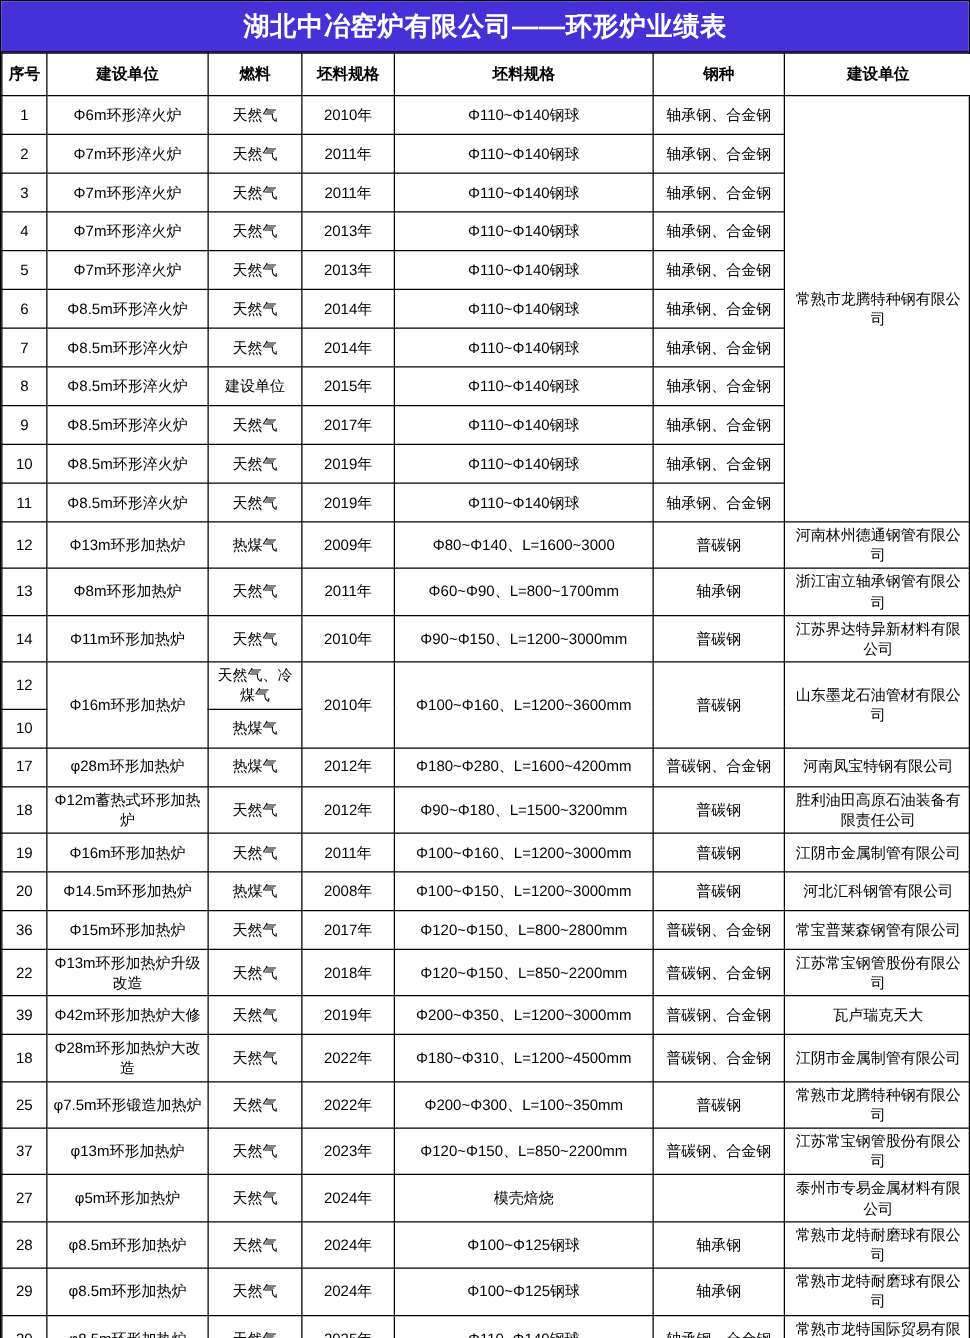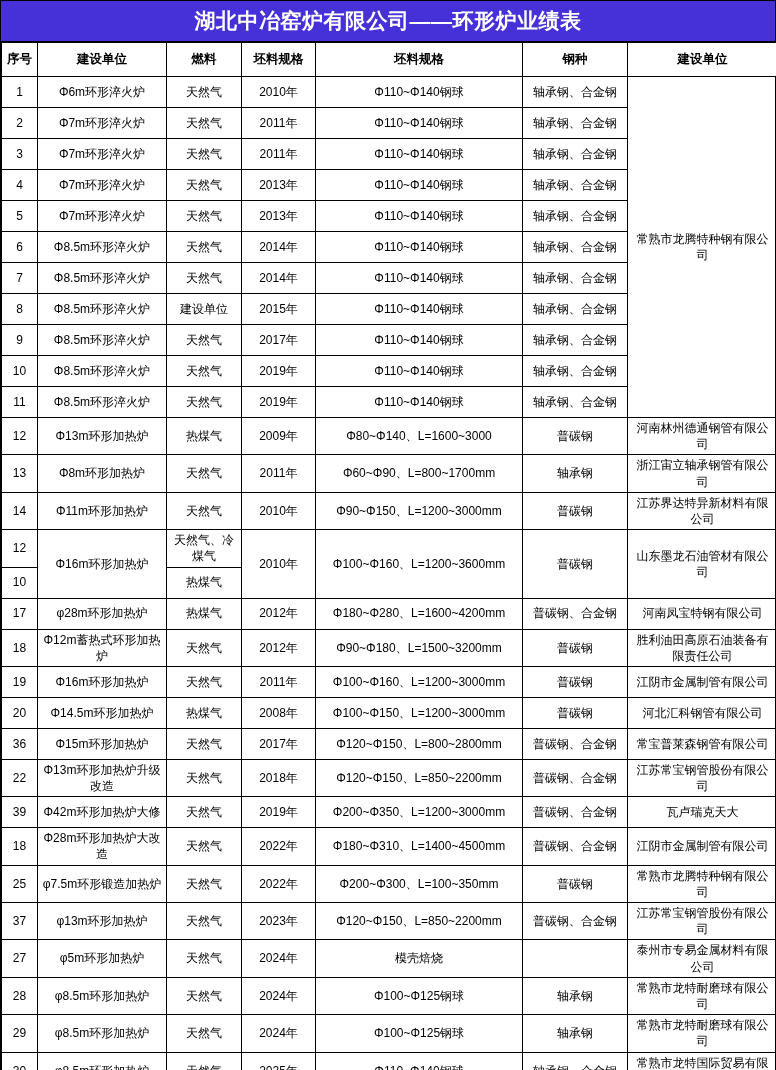--- a/index.html
+++ b/index.html
@@ -278,21 +278,21 @@
           <td class="cell-year">2019年</td>
           <td class="cell-billet">Φ200~Φ350、L=1200~3000mm</td>
           <td class="cell-steel">普碳钢、合金钢</td>
           <td class="cell-builder">瓦卢瑞克天大</td>
         </tr>
         <tr>
           <td class="cell-index">18</td>
           <td class="cell-project">Φ28m环形加热炉大改造</td>
           <td class="cell-fuel">天然气</td>
           <td class="cell-year">2022年</td>
-          <td class="cell-billet">Φ180~Φ310、L=1400~4500mm</td>
+          <td class="cell-billet">Φ180~Φ310、L=1200~4500mm</td>
           <td class="cell-steel">普碳钢、合金钢</td>
           <td class="cell-builder">江阴市金属制管有限公司</td>
         </tr>
         <tr>
           <td class="cell-index">25</td>
           <td class="cell-project">φ7.5m环形锻造加热炉</td>
           <td class="cell-fuel">天然气</td>
           <td class="cell-year">2022年</td>
           <td class="cell-billet">Φ200~Φ300、L=100~350mm</td>
           <td class="cell-steel">普碳钢</td>

